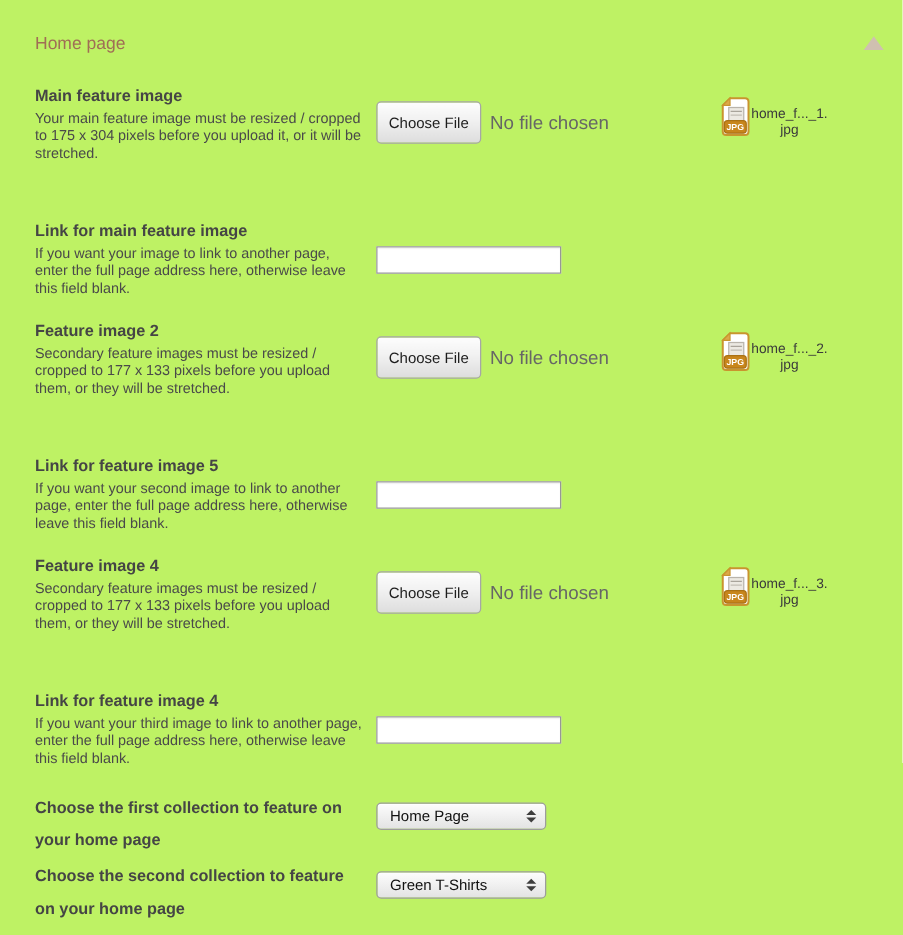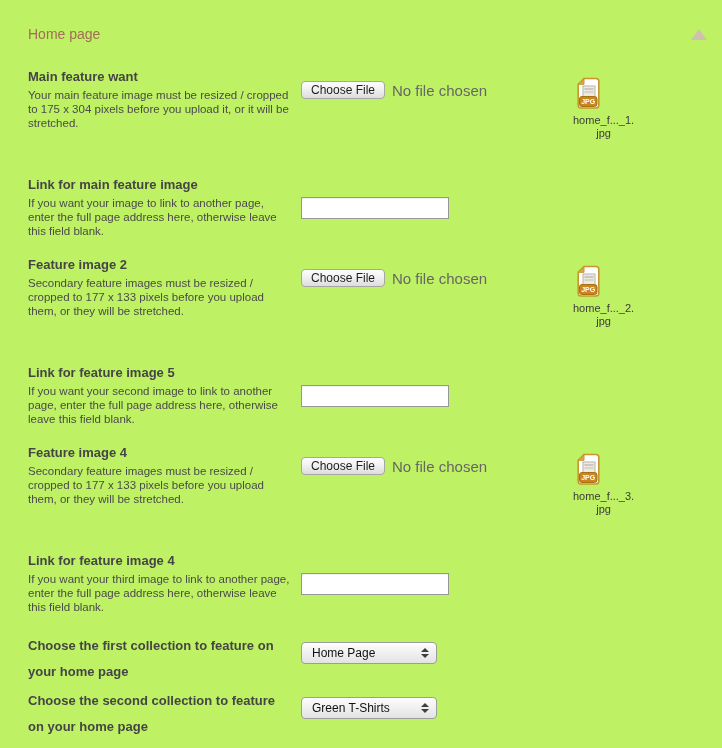--- a/index.html
+++ b/index.html
@@ -37,21 +37,21 @@
   .field-desc { font-size: 11.5px; line-height: 14px; color: #4a4a4a; max-width: 265px; }
   .collection-heading {
     font-weight: bold; font-size: 13px; line-height: 26px;
     color: #454545; max-width: 263px;
   }
 
   .control-upload { margin-top: 12px; display: flex; align-items: center; white-space: nowrap; }
   .choose-btn {
     font-family: "Liberation Sans", sans-serif;
     font-size: 12px; color: #1d1d1d;
-    height: 18px; padding: 0 9px;
+    height: 34px; padding: 0 9px;
     border: 1px solid #a6a6a6; border-radius: 4px;
     background: linear-gradient(#fdfdfd, #f1f1f1 45%, #dddddd);
     cursor: pointer;
   }
   .no-file { font-size: 15px; color: #666; margin-left: 7px; }
 
   .control-link { margin-top: 20px; }
   .text-input {
     width: 148px; height: 22px;
     border: 1px solid #979797; border-radius: 0;
@@ -69,40 +69,40 @@
     padding: 0 7px 0 10px;
     font-size: 12px; color: #111; cursor: default;
     box-shadow: 0 1px 0 rgba(255,255,255,0.6) inset;
   }
   .select-arrows { display: flex; flex-direction: column; gap: 2px; }
   .arr-up { width: 0; height: 0; border-left: 4px solid transparent; border-right: 4px solid transparent; border-bottom: 4px solid #3e3e3e; }
   .arr-dn { width: 0; height: 0; border-left: 4px solid transparent; border-right: 4px solid transparent; border-top: 4px solid #3e3e3e; }
 
   .file-item {
     margin-top: 8px; width: 100px;
-    display: flex; flex-direction: column; align-items: flex-start;
+    display: flex; flex-direction: row; align-items: flex-end;
     cursor: pointer;
   }
   .file-name { font-size: 11px; line-height: 13px; color: #3b3b3b; text-align: center; margin-top: 3px; }
 </style>
 </head>
 <body>
 
 <div class="page">
 
   <div class="section-header">
     <div class="section-title">Home page</div>
     <div class="collapse-triangle"></div>
   </div>
 
   <div class="rows">
 
     <div class="row upload">
       <div>
-        <div class="field-heading">Main feature want</div>
+        <div class="field-heading">Main feature image</div>
         <div class="field-desc">Your main feature image must be resized / cropped to 175 x 304 pixels before you upload it, or it will be stretched.</div>
       </div>
       <div class="control-upload">
         <button class="choose-btn">
           <span>Choose File</span>
         </button>
         <span class="no-file">No file chosen</span>
       </div>
       <div class="file-item">
         <svg width="28" height="34" viewBox="0 0 28 34">

